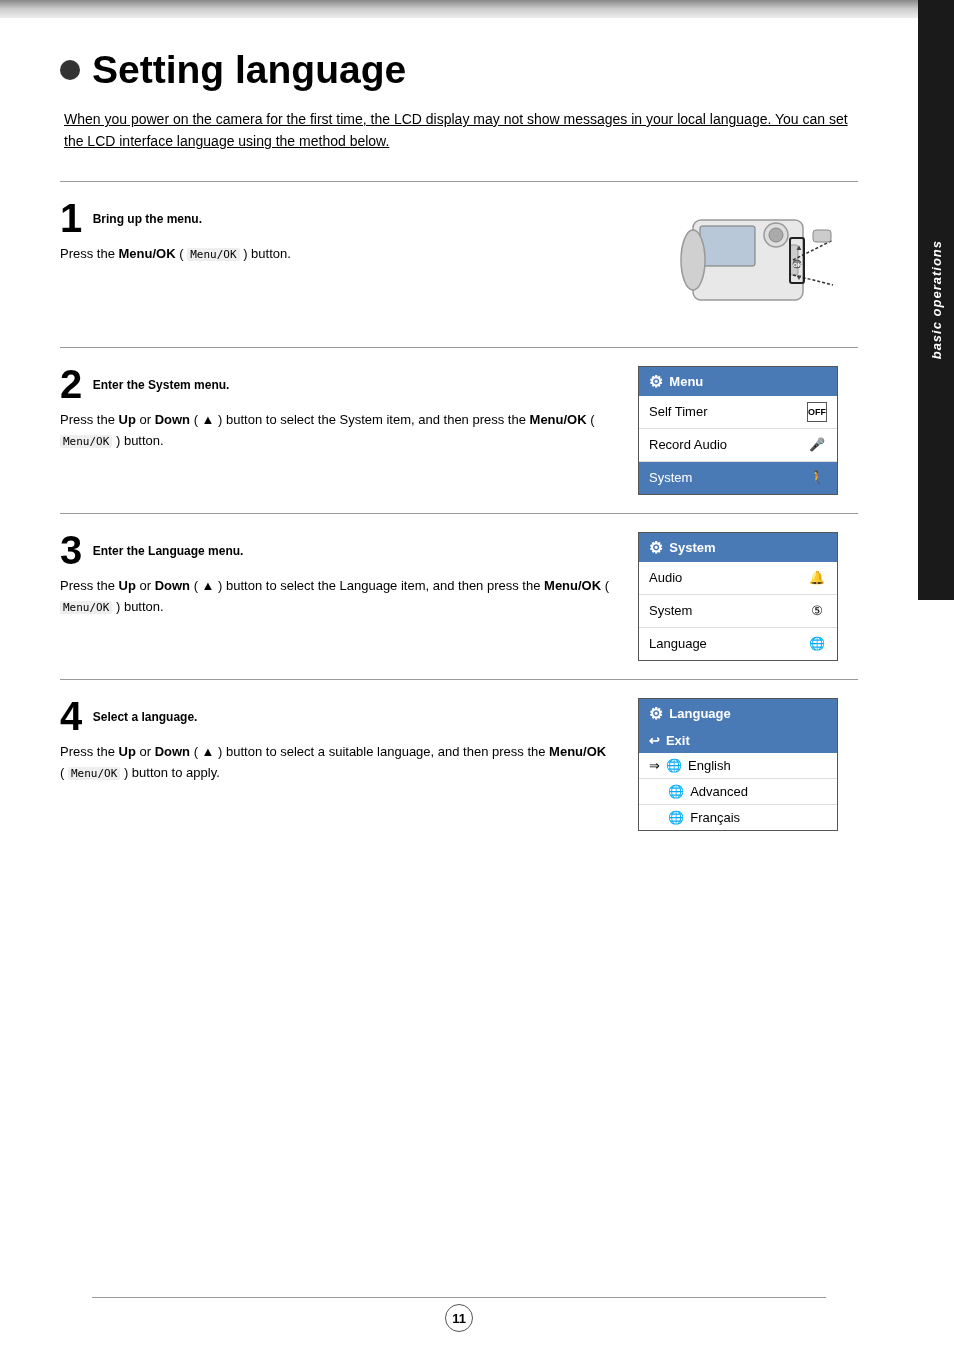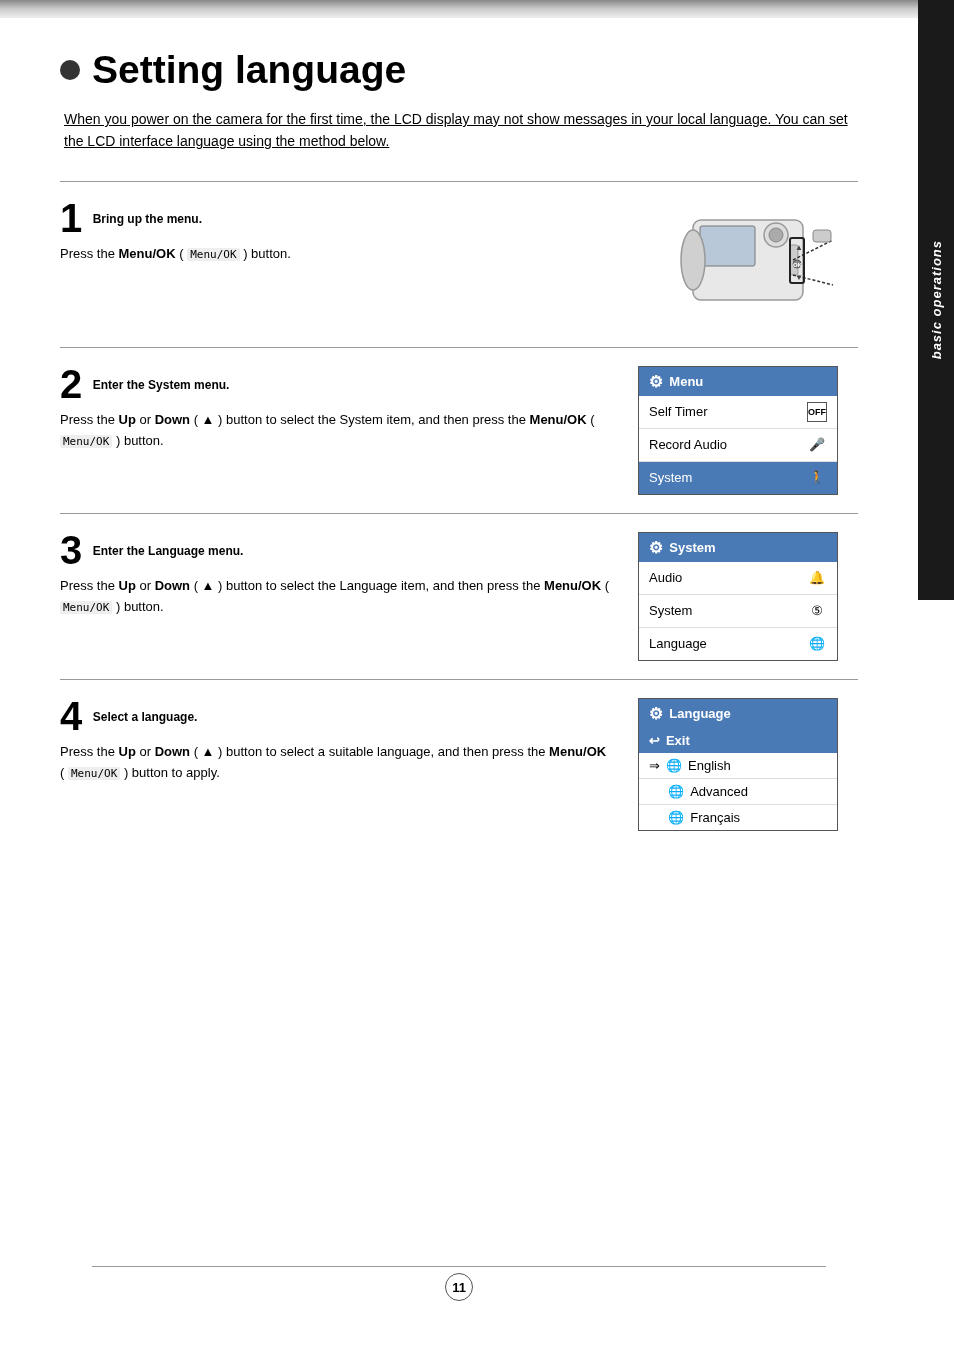--- a/index.html
+++ b/index.html
@@ -183,21 +183,21 @@
       font-size: 12px;
       font-weight: bold;
       display: inline-block;
       vertical-align: top;
       margin-top: 12px;
     }
 
     
     .page-number-container {
       position: absolute;
-      bottom: 44px;
+      bottom: 13px;
       left: 0;
       right: 36px;
       display: flex;
       flex-direction: column;
       align-items: center;
     }
 
     .page-line {
       width: 80%;
       border-top: 1px solid #999;

